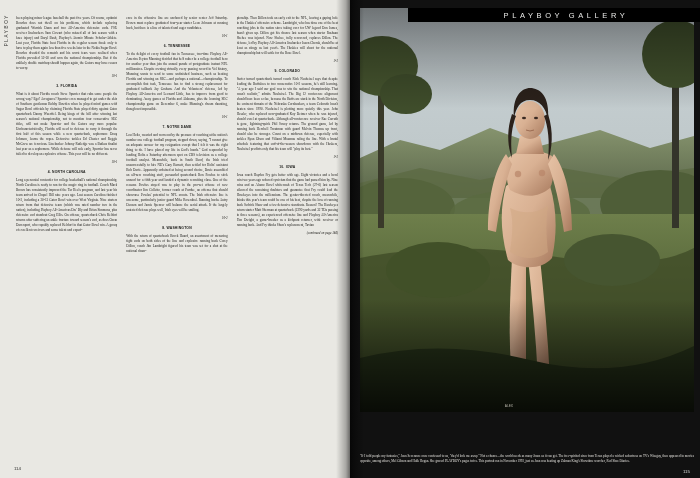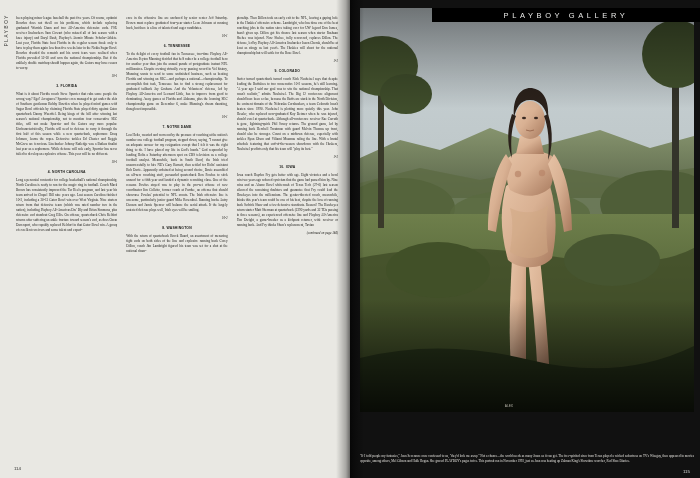--- a/index.html
+++ b/index.html
@@ -109,20 +109,21 @@
     position: absolute;
     top: 8px;
     right: 0;
     width: 268px;
     height: 14px;
     background: #000;
     display: flex;
     align-items: center;
     justify-content: center;
     z-index: 5;
+    padding-left: 24px;
   }
   .gallery-bar span {
     font-family: "Liberation Sans", sans-serif;
     font-size: 7.5px;
     letter-spacing: 3.6px;
     color: #e8e8e6;
   }
   .photo {
     position: absolute;
     top: 8px;

